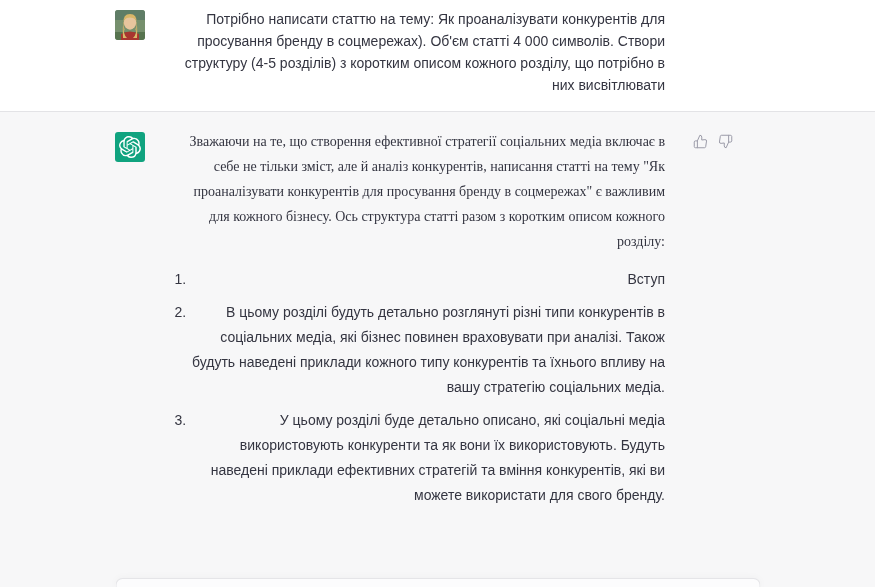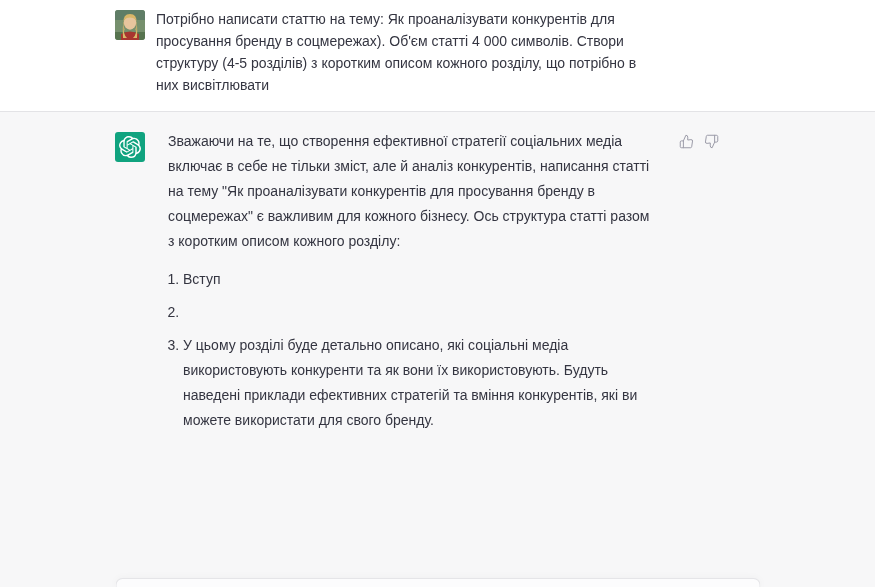--- a/index.html
+++ b/index.html
@@ -14,21 +14,22 @@
 
   .row { width: 100%; }
   .row.user-row { background: #ffffff; border-bottom: 1px solid #e3e3e6; }
   .row.assistant-row { background: #f7f7f8; min-height: 495px; }
 
   .row-inner {
     width: 645px;
     margin: 0 auto;
     display: flex;
     align-items: flex-start;
-    gap: 11px;
+    gap: 18px;
+    text-align: right;
   }
   .user-row .row-inner { padding: 10px 0 15px 0; }
   .assistant-row .row-inner { padding: 20px 0 18px 0; }
 
   .avatar {
     width: 30px; height: 30px;
     flex: 0 0 30px;
     border-radius: 3px;
     overflow: hidden;
     position: relative;
@@ -37,21 +38,21 @@
   .avatar.gpt svg { width: 22px; height: 22px; fill: #ffffff; }
   .avatar.person svg { width: 30px; height: 30px; display: block; }
 
   .msg {
     width: 502px;
     font-size: 14px;
   }
   .user-row .msg { line-height: 22px; margin-top: -2px; }
   .assistant-row .msg { line-height: 25px; margin-top: -3px; }
 
-  .assistant-row .msg p.intro { margin: 0 0 13px 12px; }
+  .assistant-row .msg p.intro { margin: 0 0 13px 12px; font-family: Liberation Serif, serif; }
 
   ol.sections {
     margin: 0;
     padding-left: 27px;
   }
   ol.sections li { margin-bottom: 5px; margin-top: 8px; }
   ol.sections li .sec-title { }
   ol.sections li .sec-desc { }
 
   .msg-actions {
@@ -112,20 +113,21 @@
           <path d="M22.2819 9.8211a5.9847 5.9847 0 0 0-.5157-4.9108 6.0462 6.0462 0 0 0-6.5098-2.9A6.0651 6.0651 0 0 0 4.9807 4.1818a5.9847 5.9847 0 0 0-3.9977 2.9 6.0462 6.0462 0 0 0 .7427 7.0966 5.98 5.98 0 0 0 .511 4.9107 6.051 6.051 0 0 0 6.5146 2.9001A5.9847 5.9847 0 0 0 13.2599 24a6.0557 6.0557 0 0 0 5.7718-4.2058 5.9894 5.9894 0 0 0 3.9977-2.9001 6.0557 6.0557 0 0 0-.7475-7.0729zm-9.022 12.6081a4.4755 4.4755 0 0 1-2.8764-1.0408l.1419-.0804 4.7783-2.7582a.7948.7948 0 0 0 .3927-.6813v-6.7369l2.02 1.1686a.071.071 0 0 1 .038.052v5.5826a4.504 4.504 0 0 1-4.4945 4.4944zm-9.6607-4.1254a4.4708 4.4708 0 0 1-.5346-3.0137l.142.0852 4.783 2.7582a.7712.7712 0 0 0 .7806 0l5.8428-3.3685v2.3324a.0804.0804 0 0 1-.0332.0615L9.74 19.9502a4.4992 4.4992 0 0 1-6.1408-1.6464zM2.3408 7.8956a4.485 4.485 0 0 1 2.3655-1.9728V11.6a.7664.7664 0 0 0 .3879.6765l5.8144 3.3543-2.0201 1.1685a.0757.0757 0 0 1-.071 0l-4.8303-2.7865A4.504 4.504 0 0 1 2.3408 7.8956zm16.5963 3.8558L13.1038 8.364 15.1192 7.2a.0757.0757 0 0 1 .071 0l4.8303 2.7913a4.4944 4.4944 0 0 1-.6765 8.1042v-5.6772a.79.79 0 0 0-.407-.667zm2.0107-3.0231l-.142-.0852-4.7735-2.7818a.7759.7759 0 0 0-.7854 0L9.409 9.2297V6.8974a.0662.0662 0 0 1 .0284-.0615l4.8303-2.7866a4.4992 4.4992 0 0 1 6.6802 4.66zM8.3065 12.863l-2.02-1.1638a.0804.0804 0 0 1-.038-.0567V6.0742a4.4992 4.4992 0 0 1 7.3757-3.4537l-.142.0805L8.704 5.459a.7948.7948 0 0 0-.3927.6813zm1.0976-2.3654l2.602-1.4998 2.6069 1.4998v2.9994l-2.5974 1.4997-2.6067-1.4997z"></path>
         </svg>
       </div>
       <div class="msg">
         <p class="intro">Зважаючи на те, що створення ефективної стратегії соціальних медіа включає в себе не тільки зміст, але й аналіз конкурентів, написання статті на тему "Як проаналізувати конкурентів для просування бренду в соцмережах" є важливим для кожного бізнесу. Ось структура статті разом з коротким описом кожного розділу:</p>
         <ol class="sections">
           <li>
             <div class="sec-title">Вступ</div>
           </li>
           <li>
+            <div class="sec-desc">В цьому розділі будуть детально розглянуті різні типи конкурентів в соціальних медіа, які бізнес повинен враховувати при аналізі. Також будуть наведені приклади кожного типу конкурентів та їхнього впливу на вашу стратегію соціальних медіа.</div>
           </li>
           <li>
             <div class="sec-desc">У цьому розділі буде детально описано, які соціальні медіа використовують конкуренти та як вони їх використовують. Будуть наведені приклади ефективних стратегій та вміння конкурентів, які ви можете використати для свого бренду.</div>
           </li>
 
         </ol>
       </div>
       <div class="msg-actions">
         <button class="icon-btn" aria-label="Good response">
           <svg viewBox="0 0 24 24">

